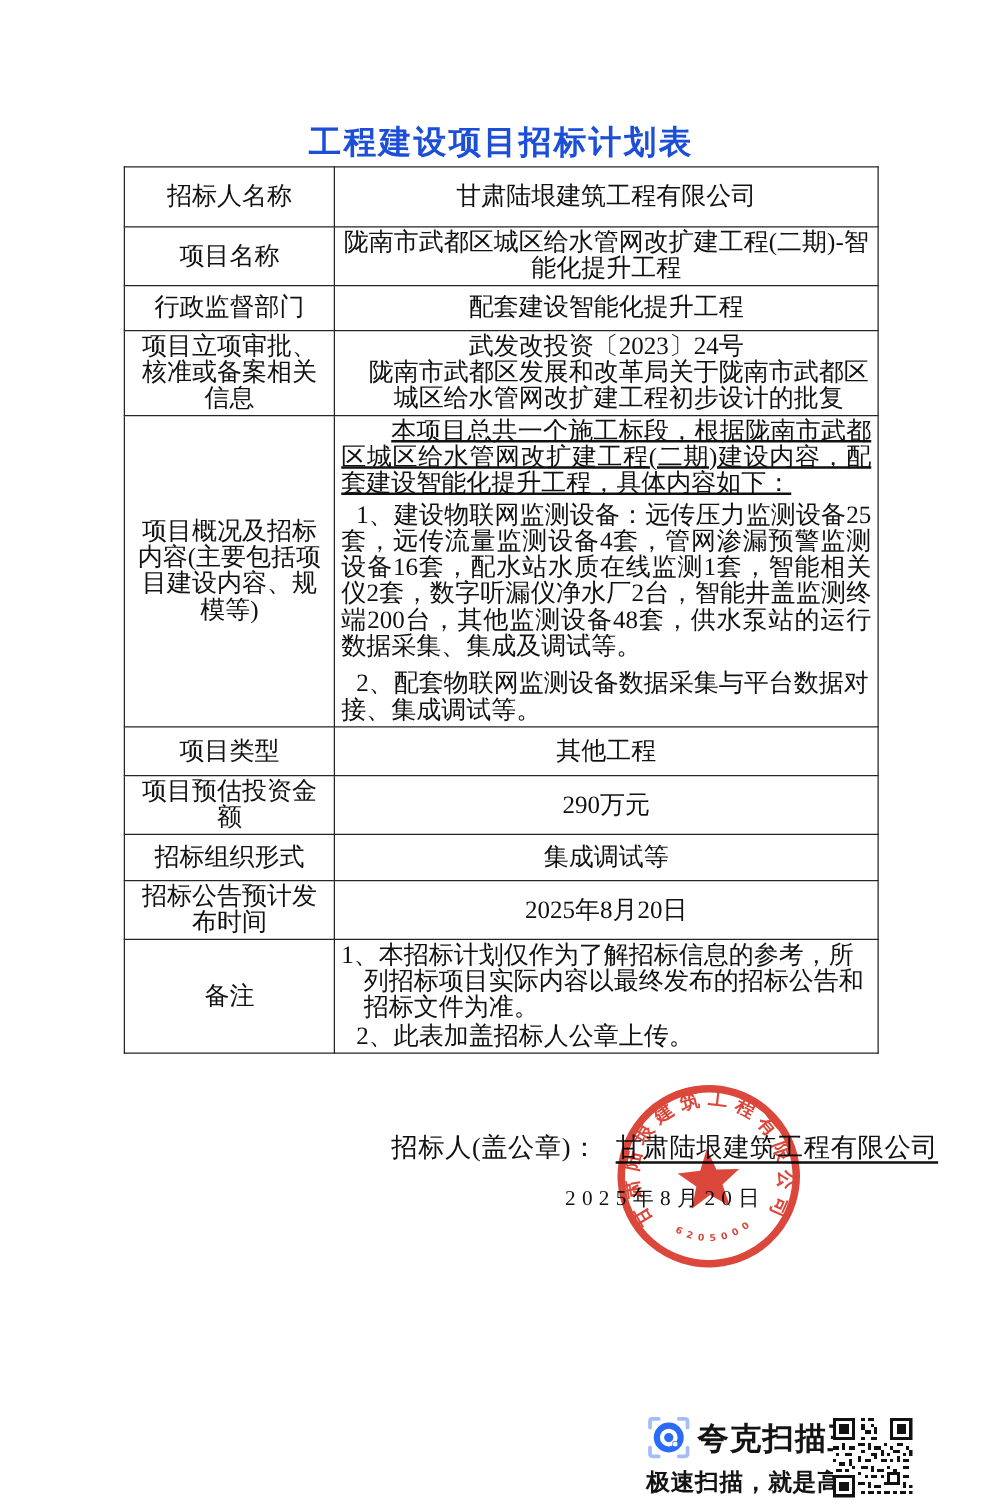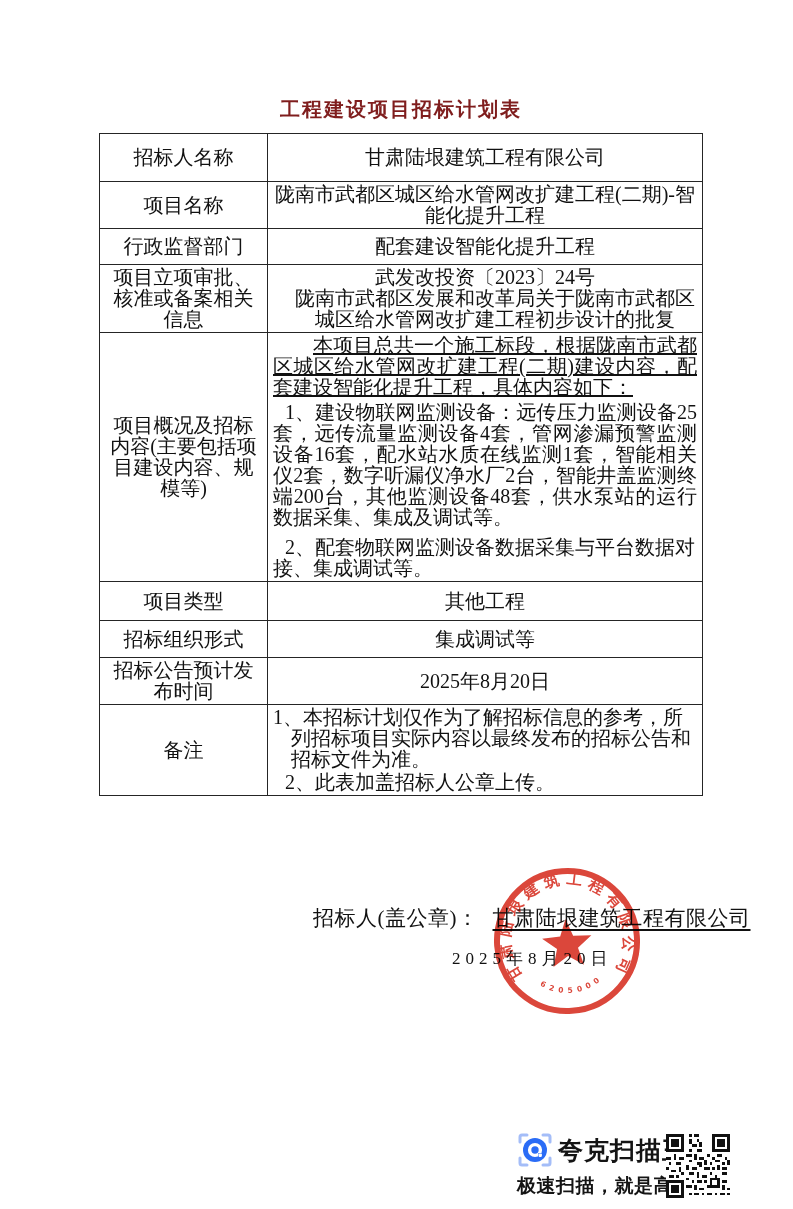--- a/index.html
+++ b/index.html
@@ -11,23 +11,23 @@
     overflow:hidden;
     font-family:"Liberation Serif","DejaVu Serif",serif;
     color:#111;
   }
   .doc-title{
     position:absolute;
     left:99px;top:96px;width:604px;
     text-align:center;
     font-family:"Liberation Sans","DejaVu Sans",sans-serif;
     font-weight:bold;
-    font-size:20px;
+    font-size:26px;
     letter-spacing:2px;
-    color:#7f1d1d;
+    color:#1d4ed8;
   }
   .tbl-wrap{
     position:absolute;
     left:99px;top:133px;width:604px;
   }
   table.bid{
     border-collapse:collapse;
     table-layout:fixed;
     width:604px;
   }
@@ -126,20 +126,24 @@
         <td class="val-left">
           <p class="ov-intro">本项目总共一个施工标段，根据陇南市武都区城区给水管网改扩建工程(二期)建设内容，配套建设智能化提升工程，具体内容如下：</p>
           <p class="ov-item1">1、建设物联网监测设备：远传压力监测设备25套，远传流量监测设备4套，管网渗漏预警监测设备16套，配水站水质在线监测1套，智能相关仪2套，数字听漏仪净水厂2台，智能井盖监测终端200台，其他监测设备48套，供水泵站的运行数据采集、集成及调试等。</p>
           <p class="ov-item2">2、配套物联网监测设备数据采集与平台数据对接、集成调试等。</p>
         </td>
       </tr>
       <tr class="r6">
         <td class="lbl">项目类型</td>
         <td class="val">其他工程</td>
       </tr>
+      <tr class="r7">
+        <td class="lbl">项目预估投资金额</td>
+        <td class="val">290万元</td>
+      </tr>
       <tr class="r8">
         <td class="lbl">招标组织形式</td>
         <td class="val">集成调试等</td>
       </tr>
       <tr class="r10">
         <td class="lbl">招标公告预计发布时间</td>
         <td class="val">2025年8月20日</td>
       </tr>
       <tr class="r12">
         <td class="lbl">备注</td>

